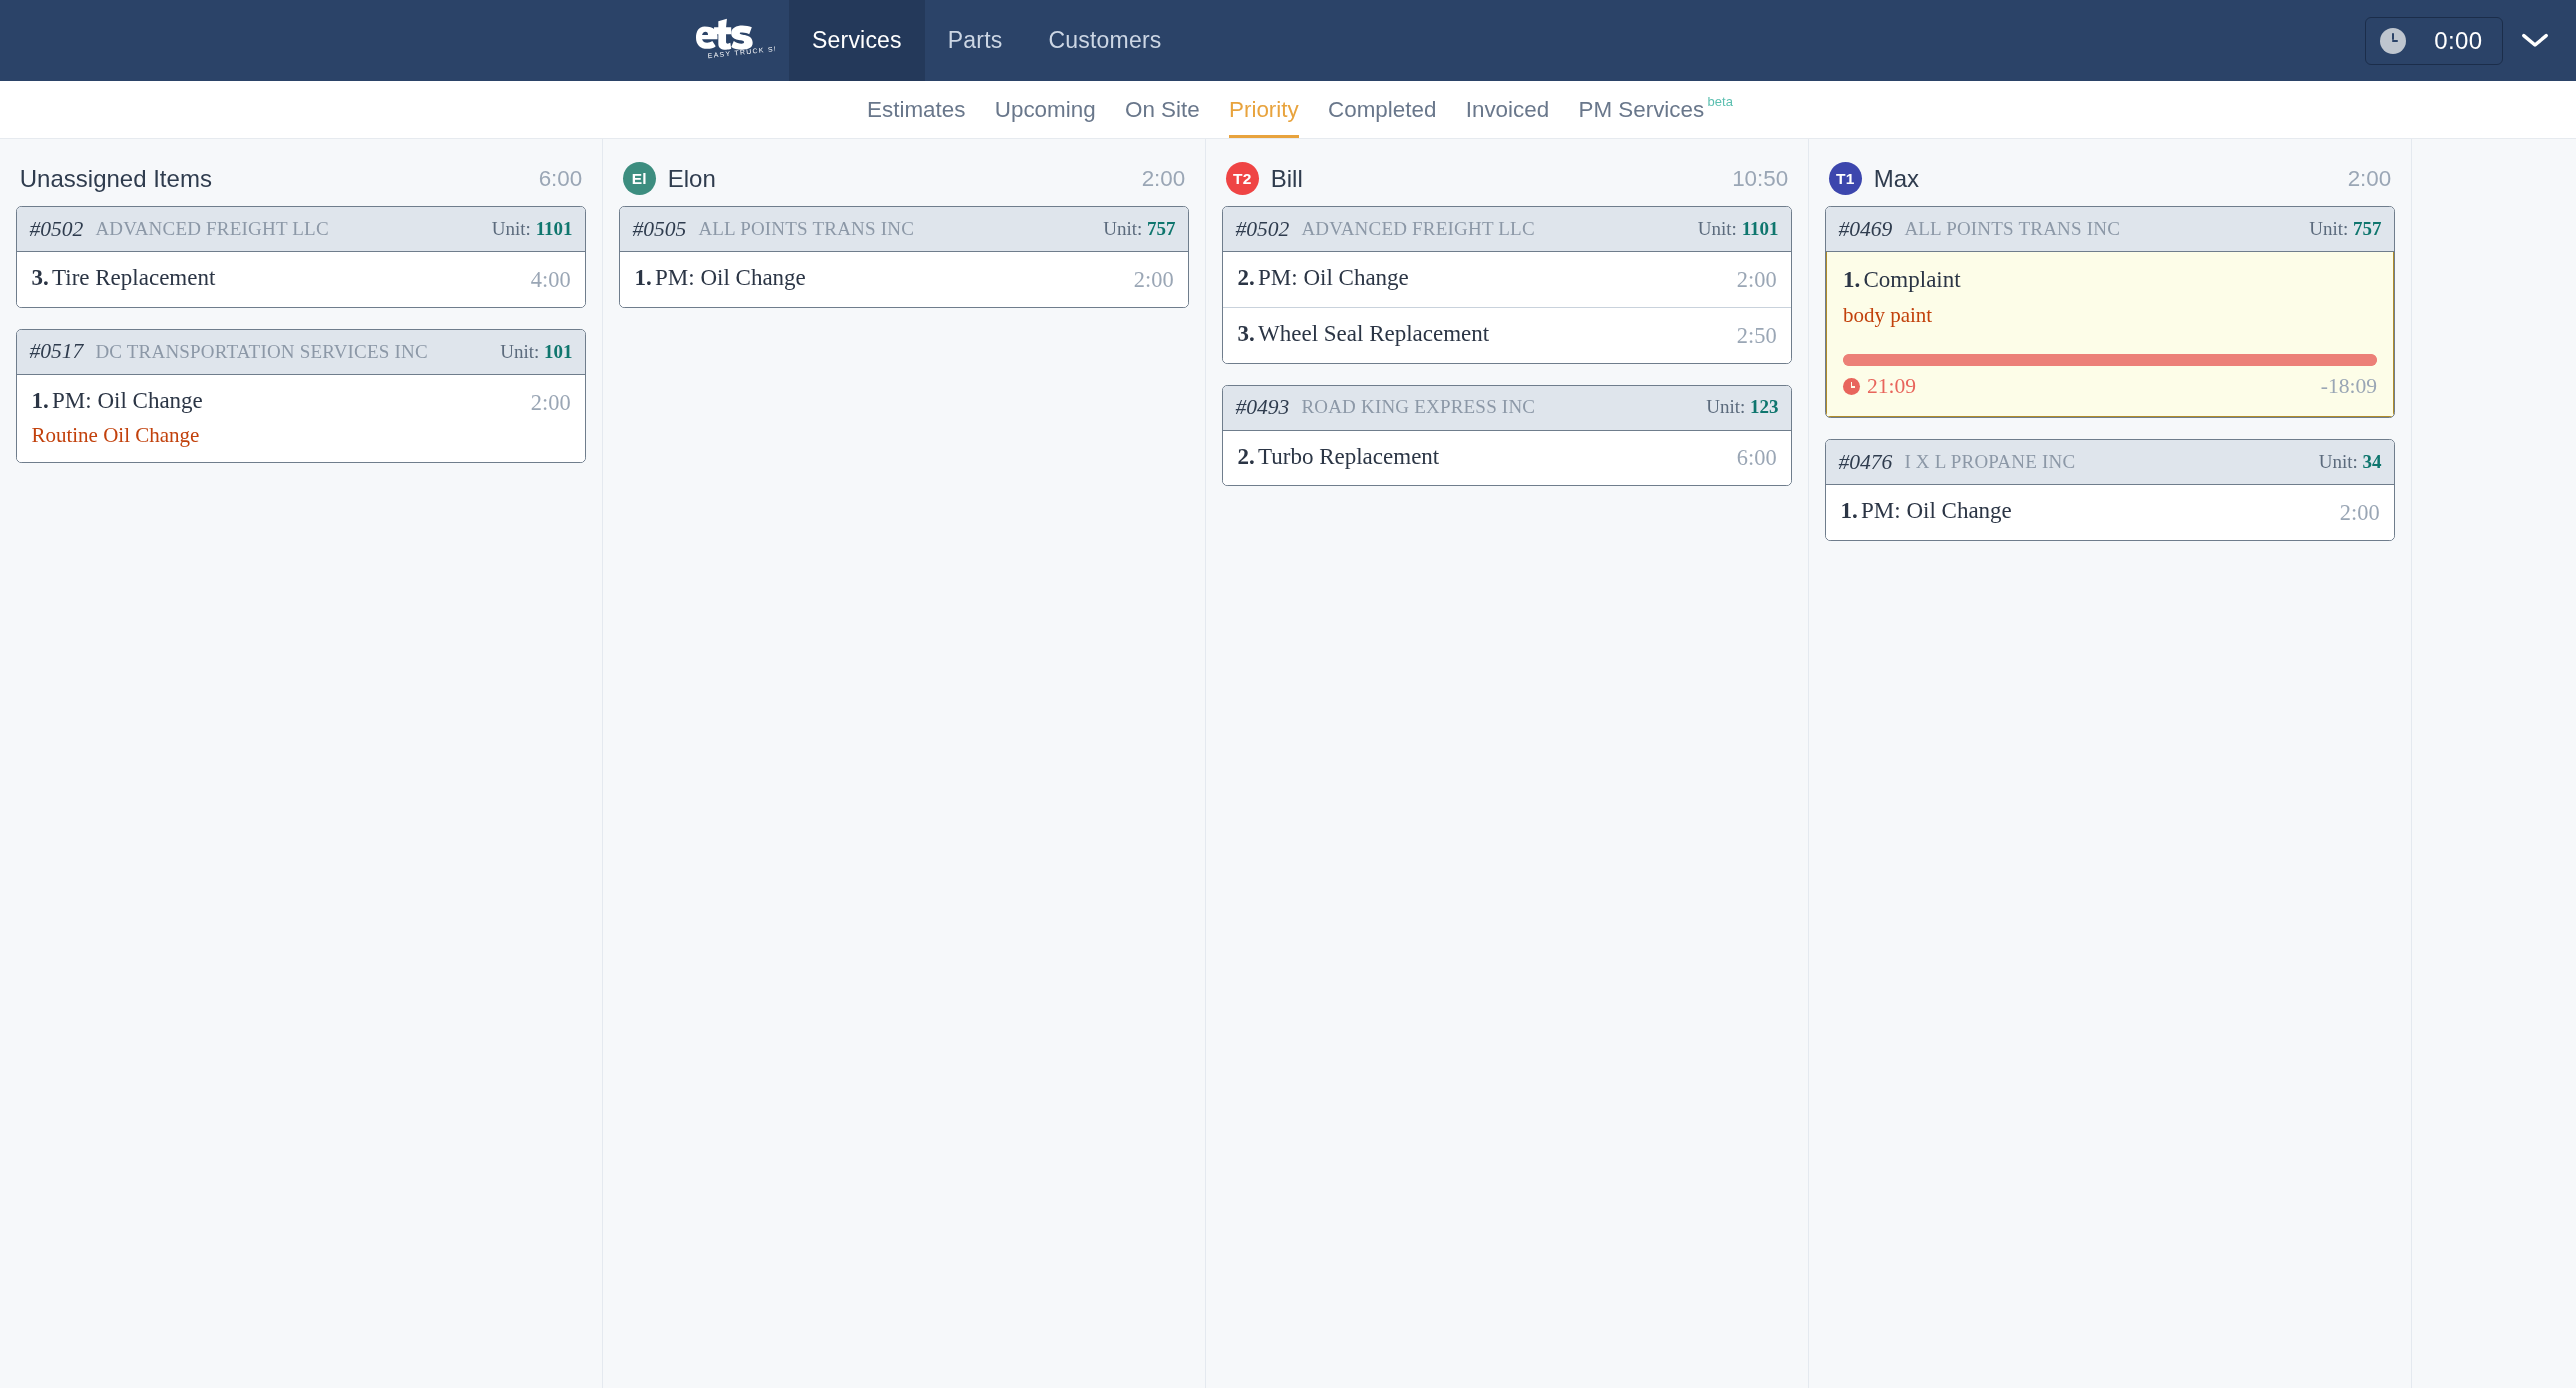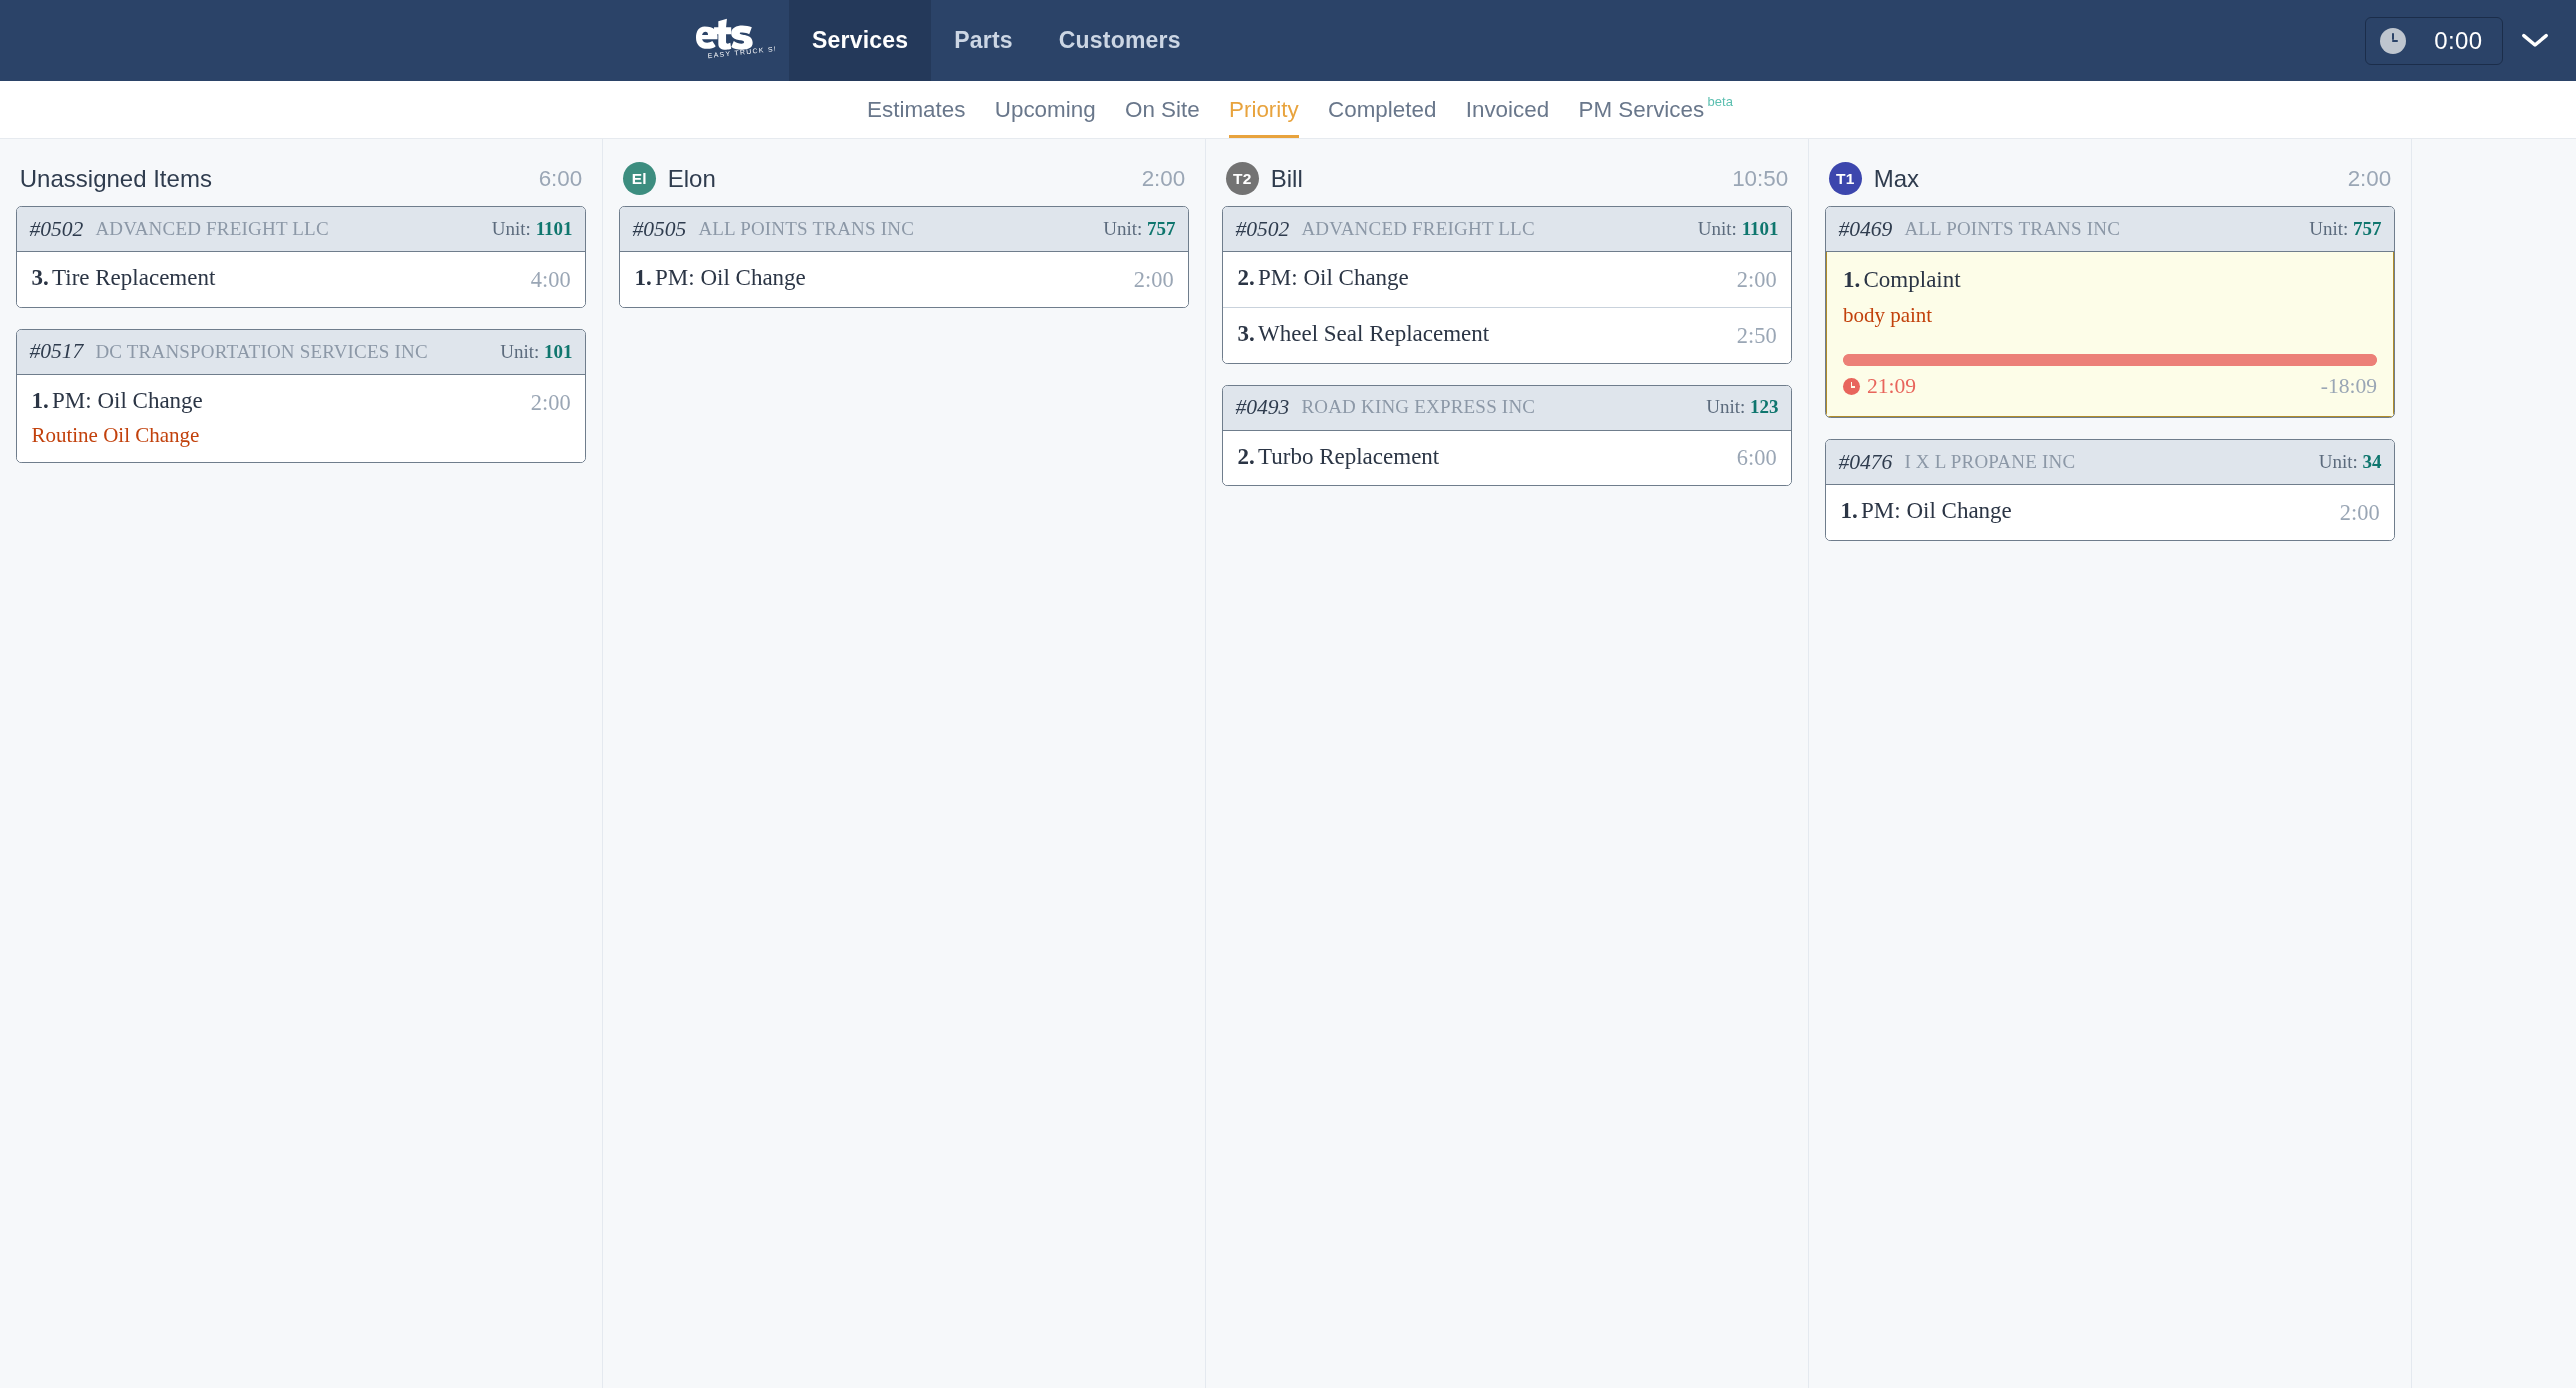--- a/index.html
+++ b/index.html
@@ -30,21 +30,20 @@
   .logo-svg { display: block; }
   .nav-links { display: flex; align-items: stretch; }
   .nav-link {
     display: flex;
     align-items: center;
     padding: 0 23px;
     color: #ccd6e4;
     font-size: 23px;
     letter-spacing: 0.2px;
     cursor: pointer;
-    font-weight: bold;
   }
   .nav-link.active {
     background: #24395a;
     color: #ffffff;
   }
   .topbar-right {
     position: absolute;
     right: 24px;
     top: 0;
     bottom: 0;
@@ -421,21 +420,21 @@
         <div class="task">
           <div class="task-body">
             <div class="task-title"><b>1.</b>PM: Oil Change</div>
           </div>
           <span class="task-time">2:00</span>
         </div>
       </div>
     </div>
     <div class="column">
       <div class="col-head">
-        <span class="avatar" style="background:#737373">T2</span>
+        <span class="avatar" style="background:#ef4444">T2</span>
         <span class="col-title">Bill</span>
         <span class="col-total">10:50</span>
       </div>
       <div class="wo-card">
         <div class="wo-head">
           <span class="wo-num">#0502</span>
           <span class="wo-cust">ADVANCED FREIGHT LLC</span>
           <span class="wo-unit">Unit: <b>1101</b></span>
         </div>
         <div class="task">

